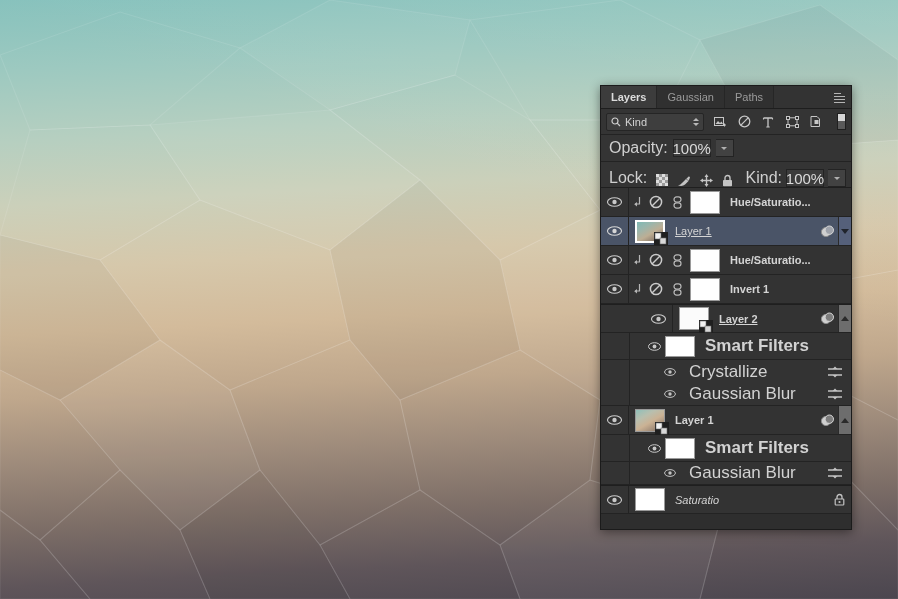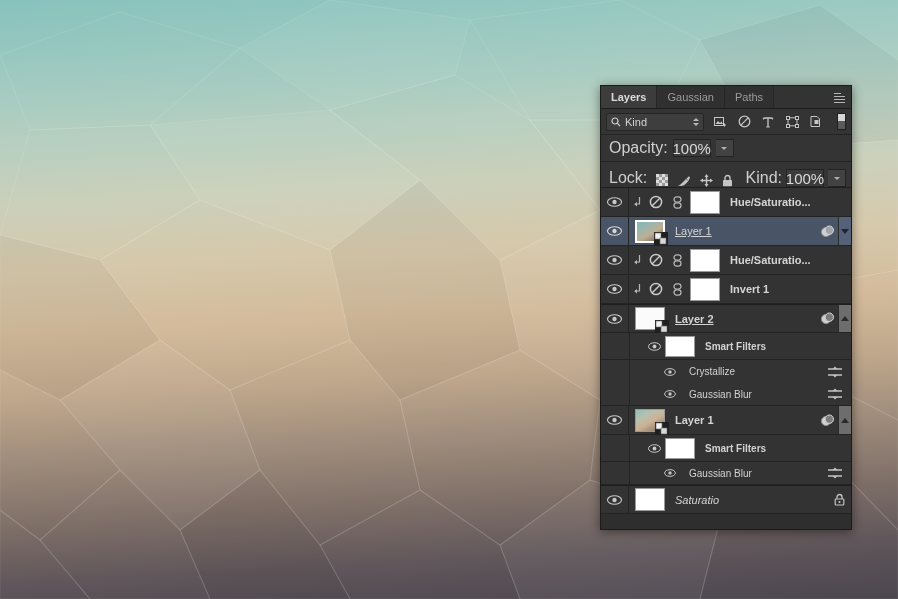--- a/index.html
+++ b/index.html
@@ -179,21 +179,21 @@
   .lrow {
     height: 29px;
     display: flex; align-items: center;
     border-bottom: 1px solid #232323;
     background: #333333;
     position: relative;
   }
   .lrow.selected { background: #4a5467; }
   .lrow.subrow { background: #333333; height: 27px; }
   .lrow.filterrowitem { height: 23px; background: #333333; border-bottom: none; }
-  .lrow.groupstart { border-top: 1px solid #1f1f1f; }
+  .lrow.groupstart { border-top: 1px solid #1f1f1f; padding-left: 44px; }
 
   .eye {
     width: 28px; height: 100%;
     display: flex; align-items: center; justify-content: center;
     border-right: 1px solid #232323;
     flex: 0 0 28px;
   }
 
   .clip {
     width: 16px; display: flex; align-items: center; justify-content: center;
@@ -254,21 +254,21 @@
   }
 
   
   .sf-indent { width: 44px; flex: 0 0 44px; }
   .sf-indent2 { width: 60px; flex: 0 0 60px; }
   .sf-eye { width: 18px; display:flex; align-items:center; justify-content:center; flex:0 0 18px;}
   .sf-mask {
     width: 30px; height: 21px; background: #ffffff;
     border: 1px solid #9a9a9a; margin-left: 2px; flex: 0 0 30px;
   }
-  .sf-label { margin-left: 10px; font-size: 10px; color: #d2d2d2; }
+  .sf-label { margin-left: 10px; font-size: 17px; color: #d2d2d2; }
   .sf-label.strong { font-weight: bold; }
   .sf-settings { margin-left: auto; margin-right: 9px; width: 14px; height: 12px; }
 
   .leftgutter {
     position: absolute; left: 28px; top: 0; bottom: 0; width: 1px; background: #232323;
   }
 </style>
 </head>
 <body>
 

